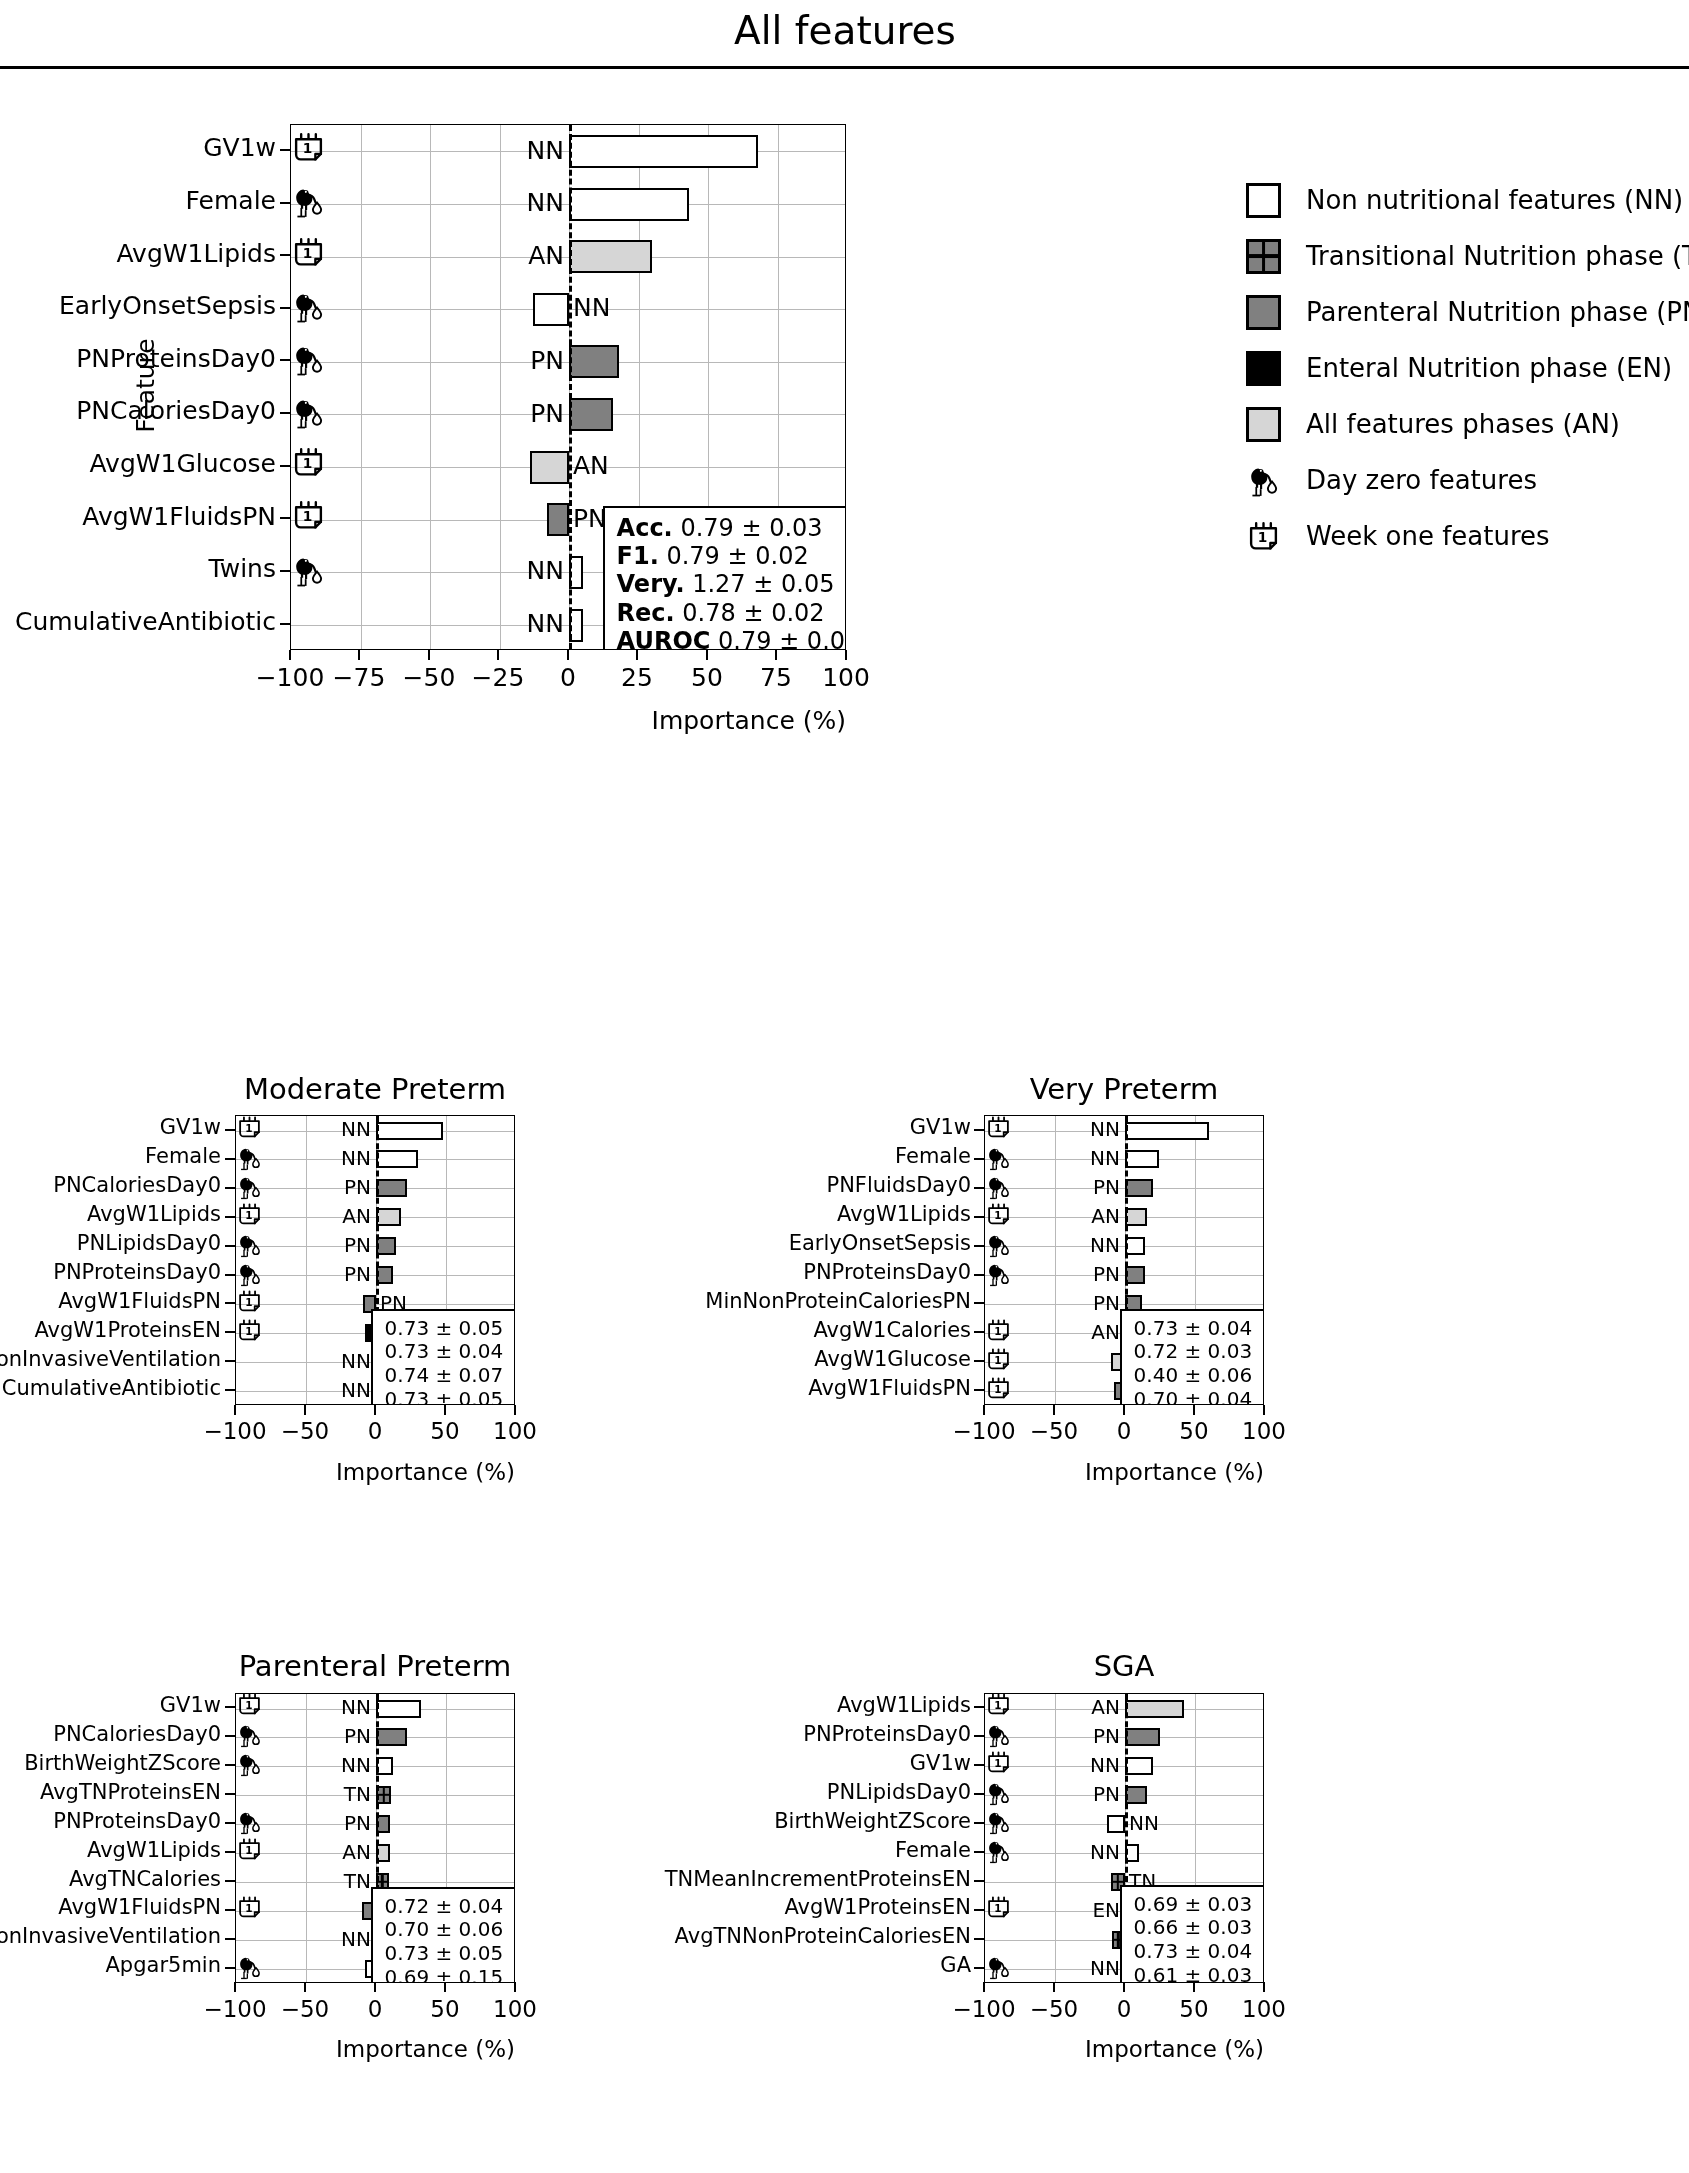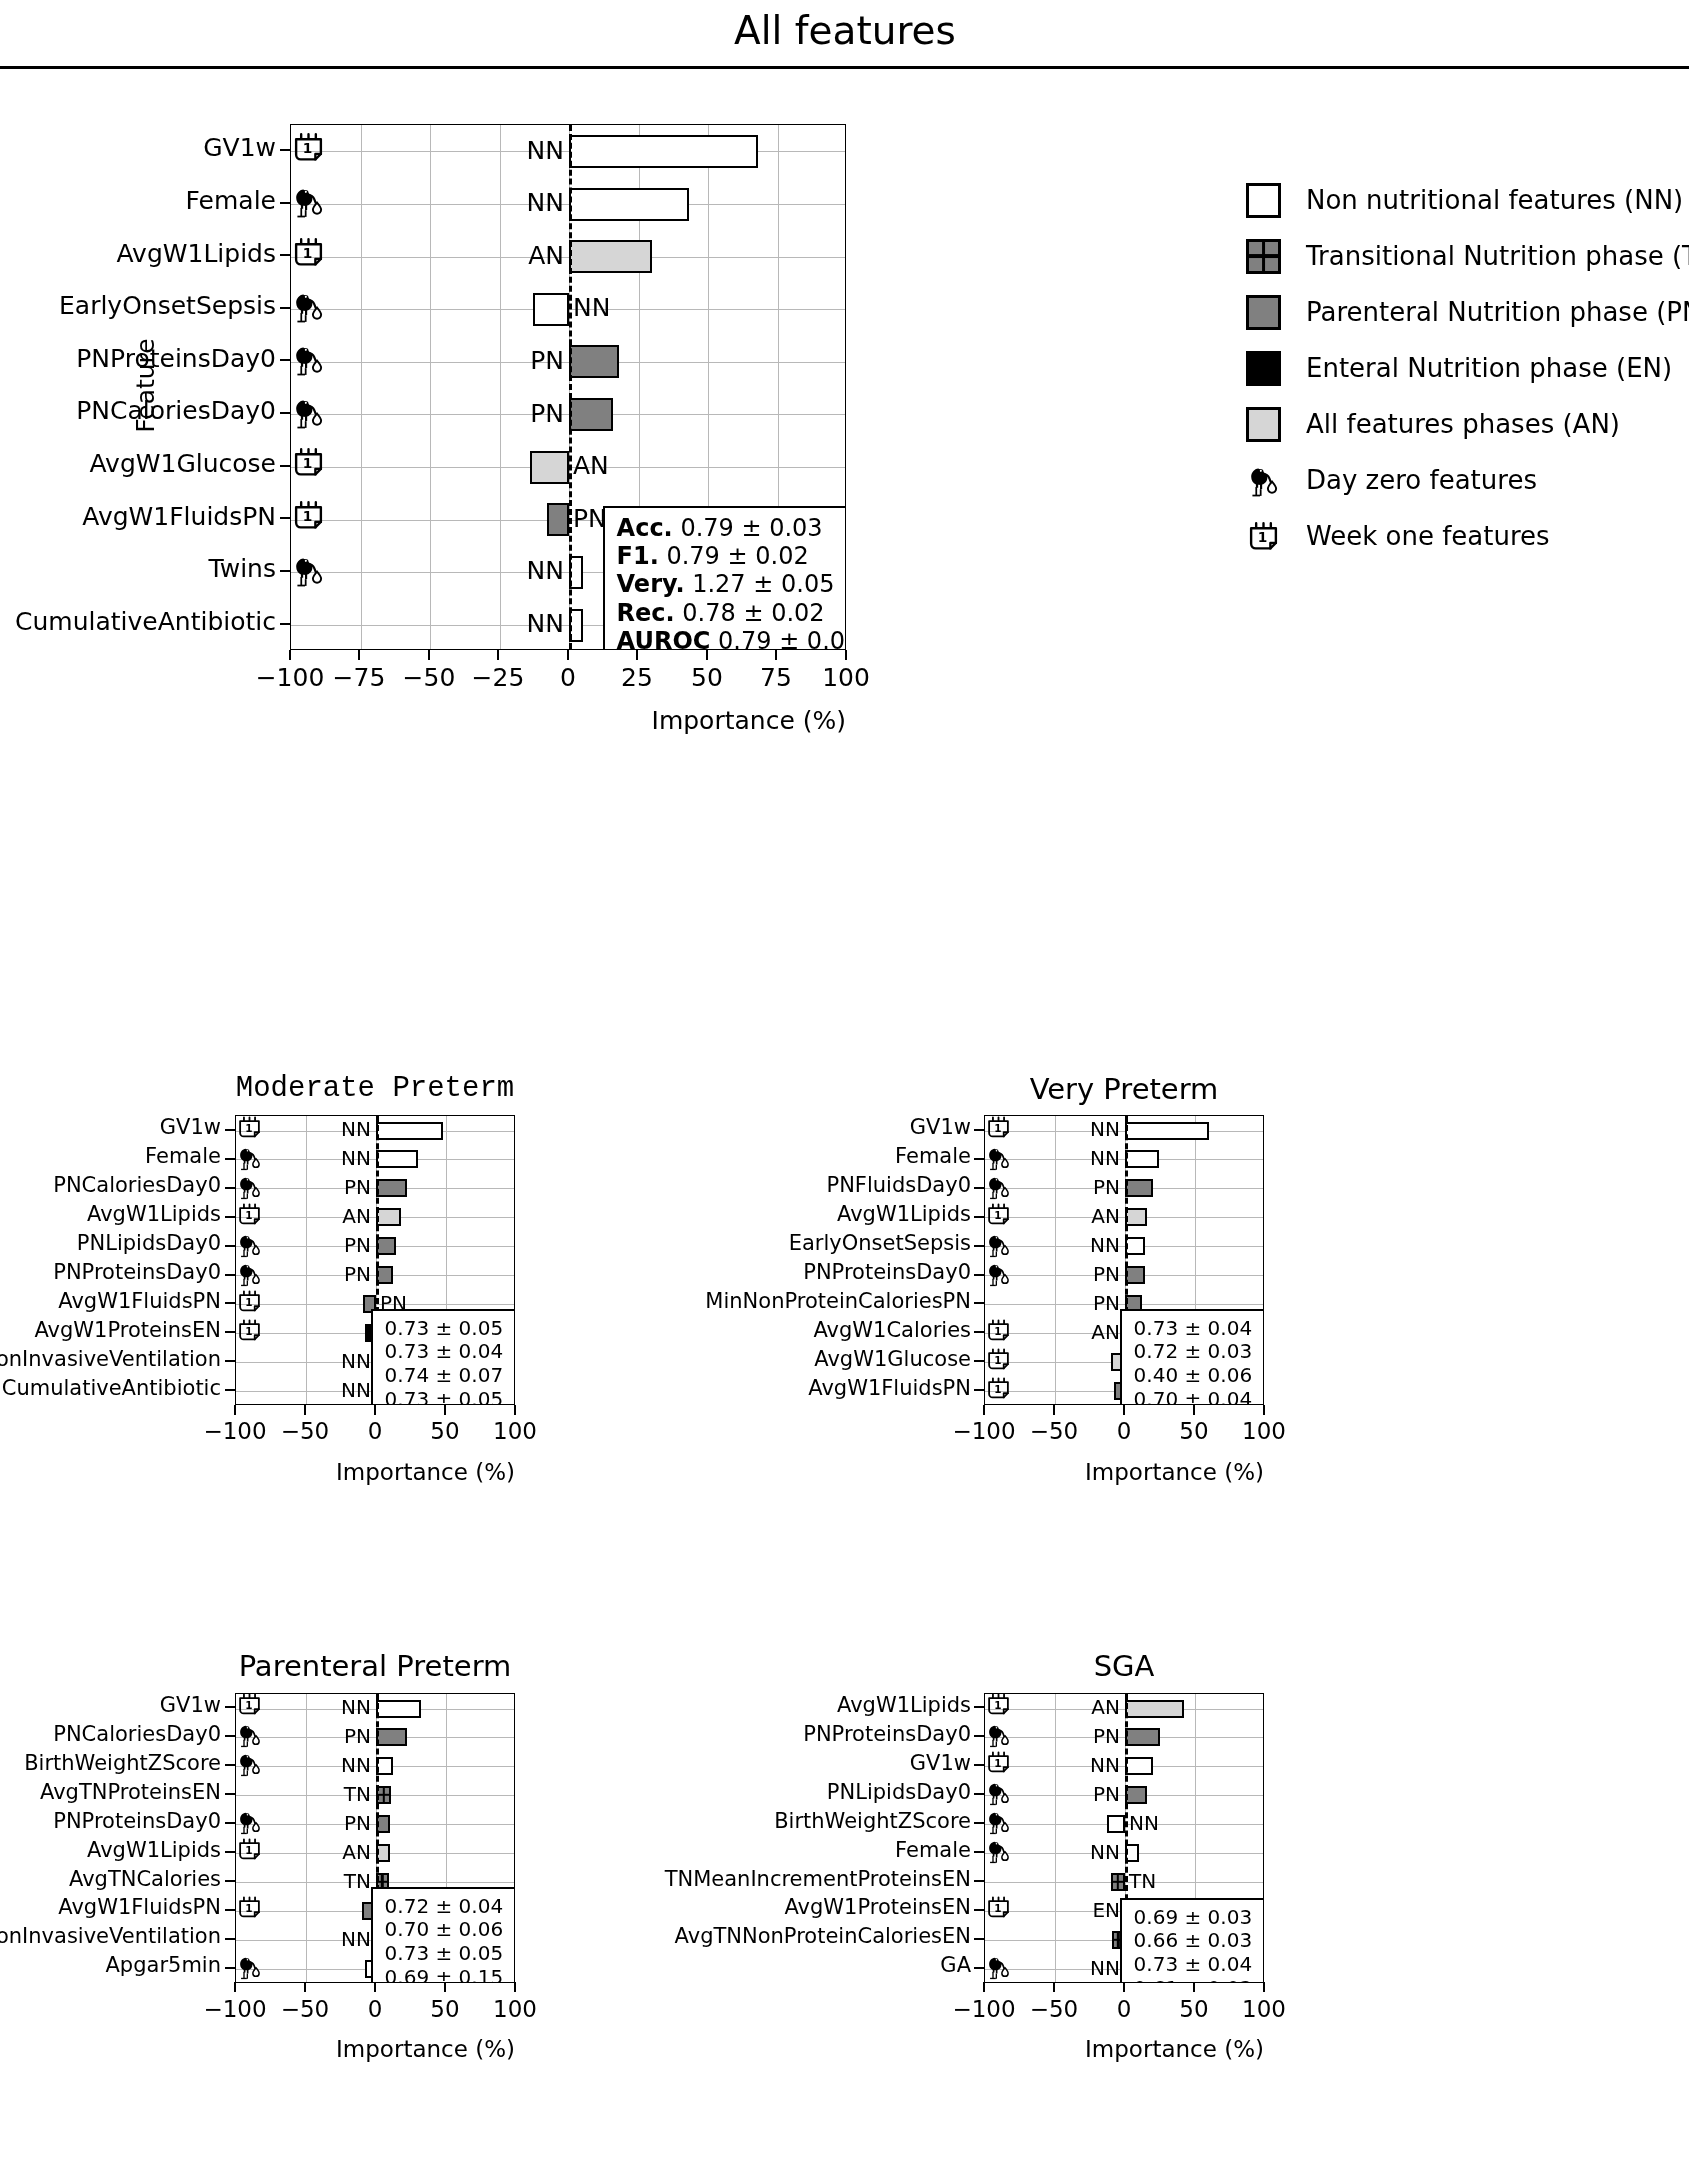--- a/index.html
+++ b/index.html
@@ -338,21 +338,21 @@
       <div class="xtick" style="left: 706px; top: 650px;"></div>
       <div class="xticklabel" style="font-size: 25px; left: 649px; width: 116px; top: 665px;">50</div>
       <div class="xtick" style="left: 775px; top: 650px;"></div>
       <div class="xticklabel" style="font-size: 25px; left: 718px; width: 116px; top: 665px;">75</div>
       <div class="xtick" style="left: 845px; top: 650px;"></div>
       <div class="xticklabel" style="font-size: 25px; left: 788px; width: 116px; top: 665px;">100</div>
       <div class="xaxis-title" style="font-size: 25px; left: 290px; width: 556px; top: 706px;">Importance (%)</div>
       <div class="yaxis-title" style="font-size: 25px; left: 0px; top: 371px; width: 290px; text-align: center; transform: rotate(-90deg);">Feature</div>
     </div>
     <div class="panel" style="left: 0px; top: 0px; width: 1690px; height: 2173px; pointer-events: none;">
-      <div class="panel-title" style="position: absolute; left: 235px; top: 1072px; width: 280px; font-family: Liberation Mono, monospace;"><span>Moderate Preterm</span></div>
+      <div class="panel-title" style="position: absolute; left: 235px; top: 1072px; width: 280px;"><span>Moderate Preterm</span></div>
       <div class="plot-area" style="position: absolute; left: 235px; top: 1115px; width: 280px; height: 290px;">
         <div class="gridline-v" style="left: 70px;"></div>
         <div class="gridline-v" style="left: 140px;"></div>
         <div class="gridline-v" style="left: 210px;"></div>
         <div class="gridline-h" style="top: 14.5px;"></div>
         <div class="gridline-h" style="top: 43px;"></div>
         <div class="gridline-h" style="top: 72px;"></div>
         <div class="gridline-h" style="top: 101px;"></div>
         <div class="gridline-h" style="top: 130px;"></div>
         <div class="gridline-h" style="top: 159px;"></div>
@@ -890,21 +890,21 @@
         <div class="bar-tag" style="font-size: 20px; top: 3.3px; right: 143px;">AN</div>
         <div class="bar-tag" style="font-size: 20px; top: 32px; right: 143px;">PN</div>
         <div class="bar-tag" style="font-size: 20px; top: 61px; right: 143px;">NN</div>
         <div class="bar-tag" style="font-size: 20px; top: 90px; right: 143px;">PN</div>
         <div class="bar-tag" style="font-size: 20px; top: 119px; left: 144px;">NN</div>
         <div class="bar-tag" style="font-size: 20px; top: 148px; right: 143px;">NN</div>
         <div class="bar-tag" style="font-size: 20px; top: 177px; left: 144px;">TN</div>
         <div class="bar-tag" style="font-size: 20px; top: 206px; right: 143px;">EN</div>
         <div class="bar-tag" style="font-size: 20px; top: 235px; left: 144px;">TN</div>
         <div class="bar-tag" style="font-size: 20px; top: 264px; right: 143px;">NN</div>
-        <div class="metric-box" style="left: 135px; top: 204px; min-width: 143px; font-size: 20px;">
+        <div class="metric-box" style="left: 135px; top: 191px; min-width: 143px; font-size: 20px;">
           <div class="mrow"><span>0.69 ± 0.03</span></div>
           <div class="mrow"><span>0.66 ± 0.03</span></div>
           <div class="mrow"><span>0.73 ± 0.04</span></div>
           <div class="mrow"><span>0.61 ± 0.03</span></div>
         </div>
       </div>
       <div class="ytick" style="left: 974px; top: 1706px;"></div>
       <div style="position: absolute; left: 986px; top: 1691px;">
         <svg class="icon" width="25" height="26" viewBox="0 0 36 36">
     <g fill="none" stroke="#000" stroke-width="2.6" stroke-linejoin="round" stroke-linecap="round">

